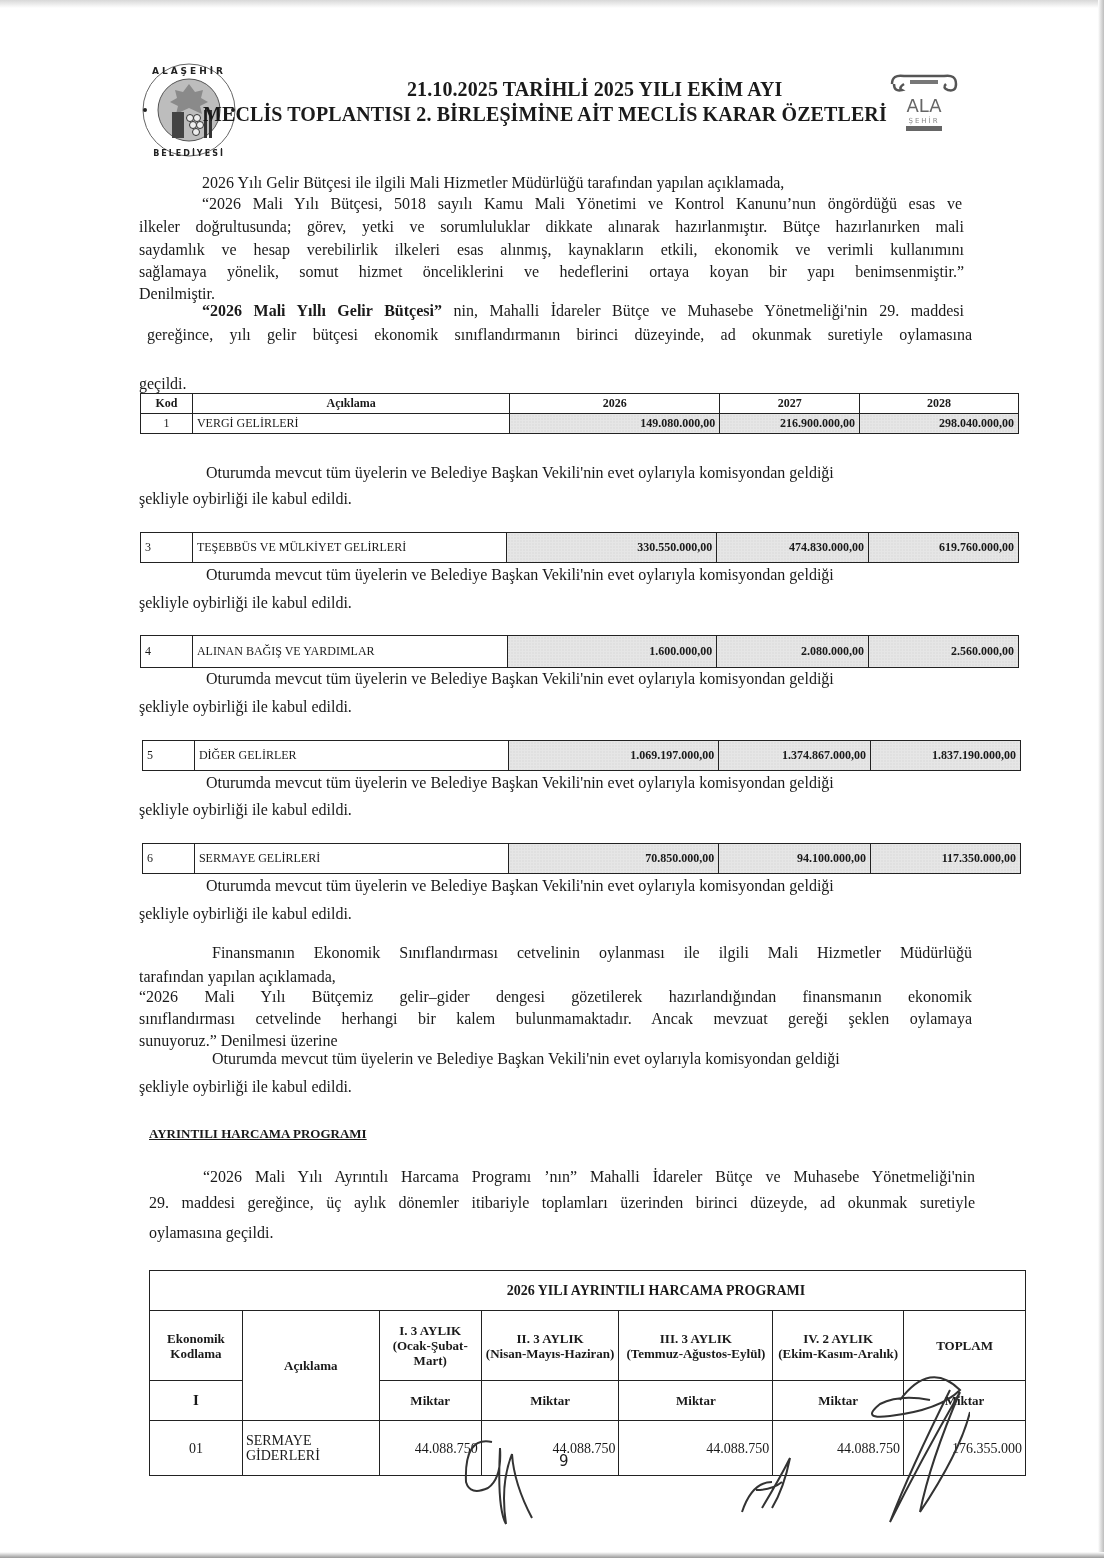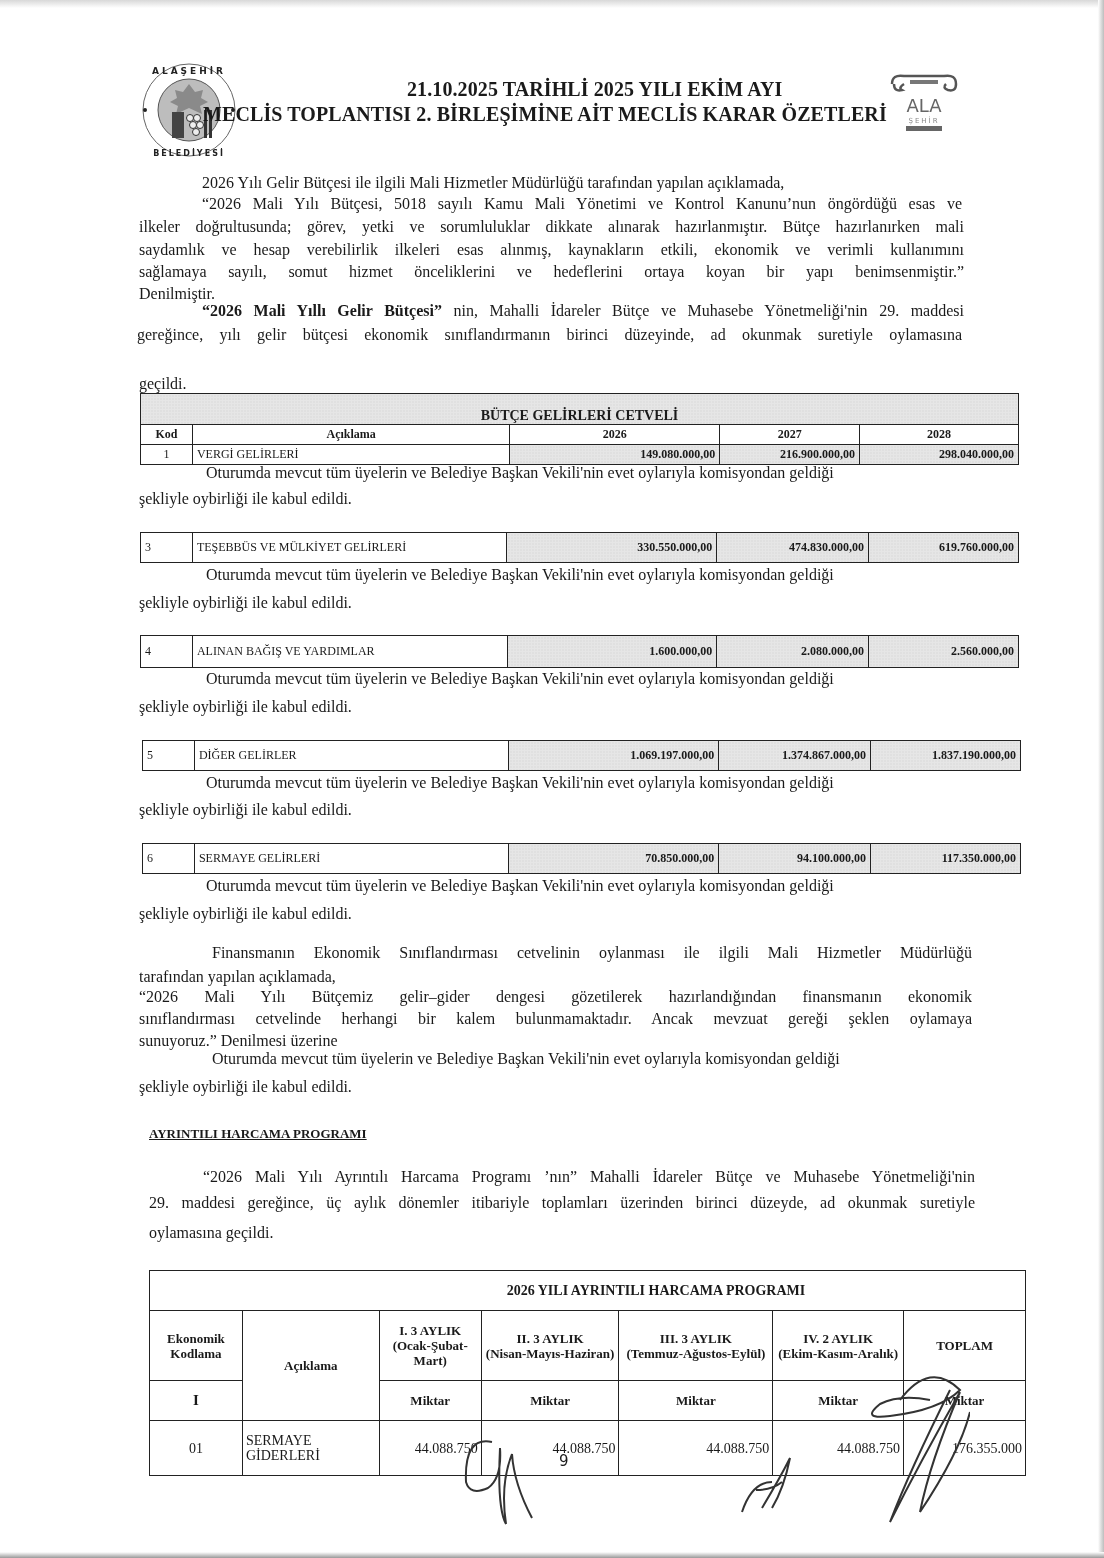--- a/index.html
+++ b/index.html
@@ -76,38 +76,35 @@
   <rect x="20" y="56" width="36" height="5" fill="#666"></rect>
 </svg>
 
 <div class="title-line title1">21.10.2025 TARİHLİ 2025 YILI EKİM AYI</div>
 <div class="title-line title2">MECLİS TOPLANTISI 2. BİRLEŞİMİNE AİT MECLİS KARAR ÖZETLERİ</div>
 
 <p class="para last" style="left:202px; top:172px;">2026 Yılı Gelir Bütçesi ile ilgili Mali Hizmetler Müdürlüğü tarafından yapılan açıklamada,</p>
 <p class="para" style="left:202px; top:193px; width:760px;">“2026 Mali Yılı Bütçesi, 5018 sayılı Kamu Mali Yönetimi ve Kontrol Kanunu’nun öngördüğü esas ve</p>
 <p class="para" style="left:139px; top:216px; width:825px;">ilkeler doğrultusunda; görev, yetki ve sorumluluklar dikkate alınarak hazırlanmıştır. Bütçe hazırlanırken mali</p>
 <p class="para" style="left:139px; top:239px; width:825px;">saydamlık ve hesap verebilirlik ilkeleri esas alınmış, kaynakların etkili, ekonomik ve verimli kullanımını</p>
-<p class="para" style="left:139px; top:261px; width:825px;">sağlamaya sayılı, somut hizmet önceliklerini ve hedeflerini ortaya koyan bir yapı benimsenmiştir.”</p>
+<p class="para" style="left:139px; top:261px; width:825px;">sağlamaya yönelik, somut hizmet önceliklerini ve hedeflerini ortaya koyan bir yapı benimsenmiştir.”</p>
 <p class="para last" style="left:139px; top:283px;">Denilmiştir.</p>
 <p class="para" style="left:202px; top:300px; width:762px;"><span class="b">“2026 Mali Yıllı Gelir Bütçesi”</span><span> nin, Mahalli İdareler Bütçe ve Muhasebe Yönetmeliği'nin 29. maddesi</span></p>
-<p class="para" style="left:137px; top:324px; width:825px;">gereğince, yılı gelir bütçesi ekonomik sınıflandırmanın birinci düzeyinde, ad okunmak suretiyle oylamasına</p>
+<p class="para" style="left:147px; top:324px; width:825px;">gereğince, yılı gelir bütçesi ekonomik sınıflandırmanın birinci düzeyinde, ad okunmak suretiyle oylamasına</p>
 <p class="para last" style="left:139px; top:351px;margin-top:22px;">geçildi.</p>
 
 <table class="bt" style="left:140px; top:393px; width:879px;">
   <colgroup>
       <col style="width:52px">
       <col style="width:318px">
       <col style="width:210px">
       <col style="width:140px">
       <col style="width:159px">
     </colgroup>
   <tbody>
-      <tr>
-        <td colspan="5" class="shade center" style="height:30px; vertical-align:bottom; font-weight:bold; font-size:14px;">BÜTÇE GELİRLERİ CETVELİ</td>
-      </tr>
   <tr>
     <td class="center b">Kod</td>
     <td class="center b">Açıklama</td>
     <td class="center b">2026</td>
     <td class="center b">2027</td>
     <td class="center b">2028</td>
   </tr>
   <tr>
     <td class="center desc">1</td>
     <td class="desc">VERGİ GELİRLERİ</td>

